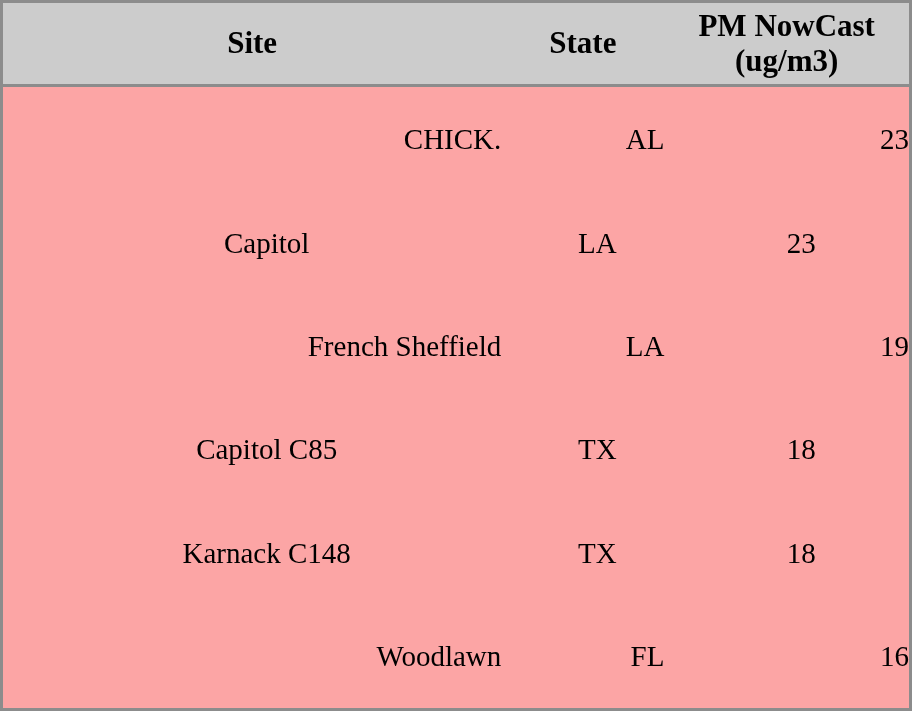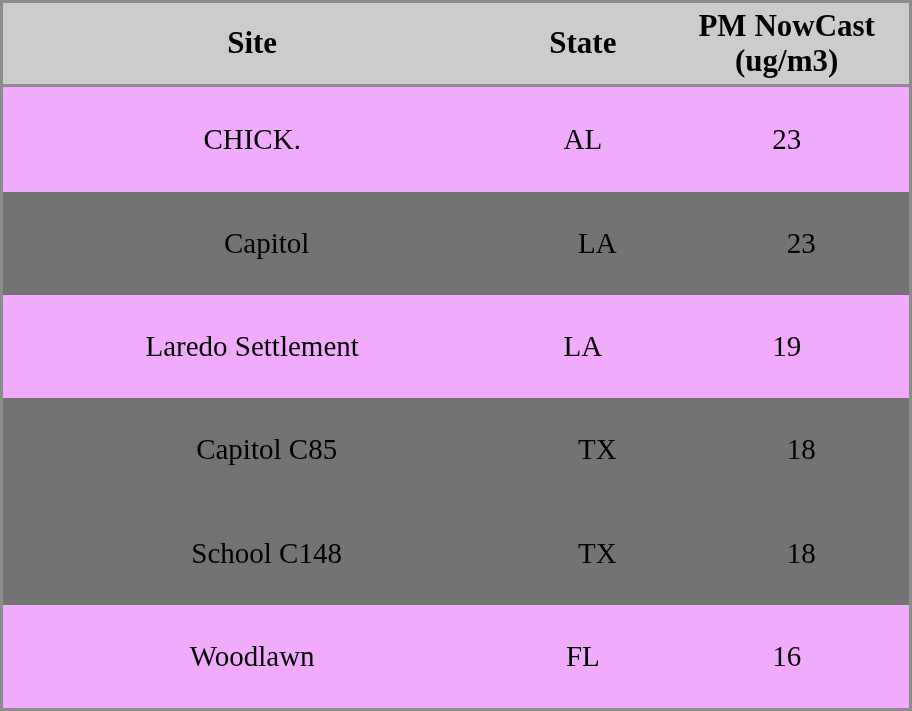--- a/index.html
+++ b/index.html
@@ -42,24 +42,25 @@
     font-family: "Liberation Serif", serif;
     font-size: 29px;
     color: #000000;
     text-align: center;
     vertical-align: middle;
     padding: 0;
     height: 58px;
     border: none;
   }
   tbody tr.odd-row td {
-    background: #f0abfc;
+    background: #fca5a5;
+    text-align: right;
   }
   tbody tr.even-row td {
-    background: #737373;
+    background: #fca5a5;
     padding-left: 29px;
   }
   col.col-site  { width: 55%; }
   col.col-state { width: 18%; }
   col.col-value { width: 27%; }
 </style>
 </head>
 <body>
 
 <div class="table-wrap">
@@ -81,31 +82,31 @@
         <td>CHICK.</td>
         <td>AL</td>
         <td>23</td>
       </tr>
       <tr class="even-row">
         <td>Capitol</td>
         <td>LA</td>
         <td>23</td>
       </tr>
       <tr class="odd-row">
-        <td>Laredo Settlement</td>
+        <td>French Sheffield</td>
         <td>LA</td>
         <td>19</td>
       </tr>
       <tr class="even-row">
         <td>Capitol C85</td>
         <td>TX</td>
         <td>18</td>
       </tr>
       <tr class="even-row">
-        <td>School C148</td>
+        <td>Karnack C148</td>
         <td>TX</td>
         <td>18</td>
       </tr>
       <tr class="odd-row">
         <td>Woodlawn</td>
         <td>FL</td>
         <td>16</td>
       </tr>
     </tbody>
   </table>

